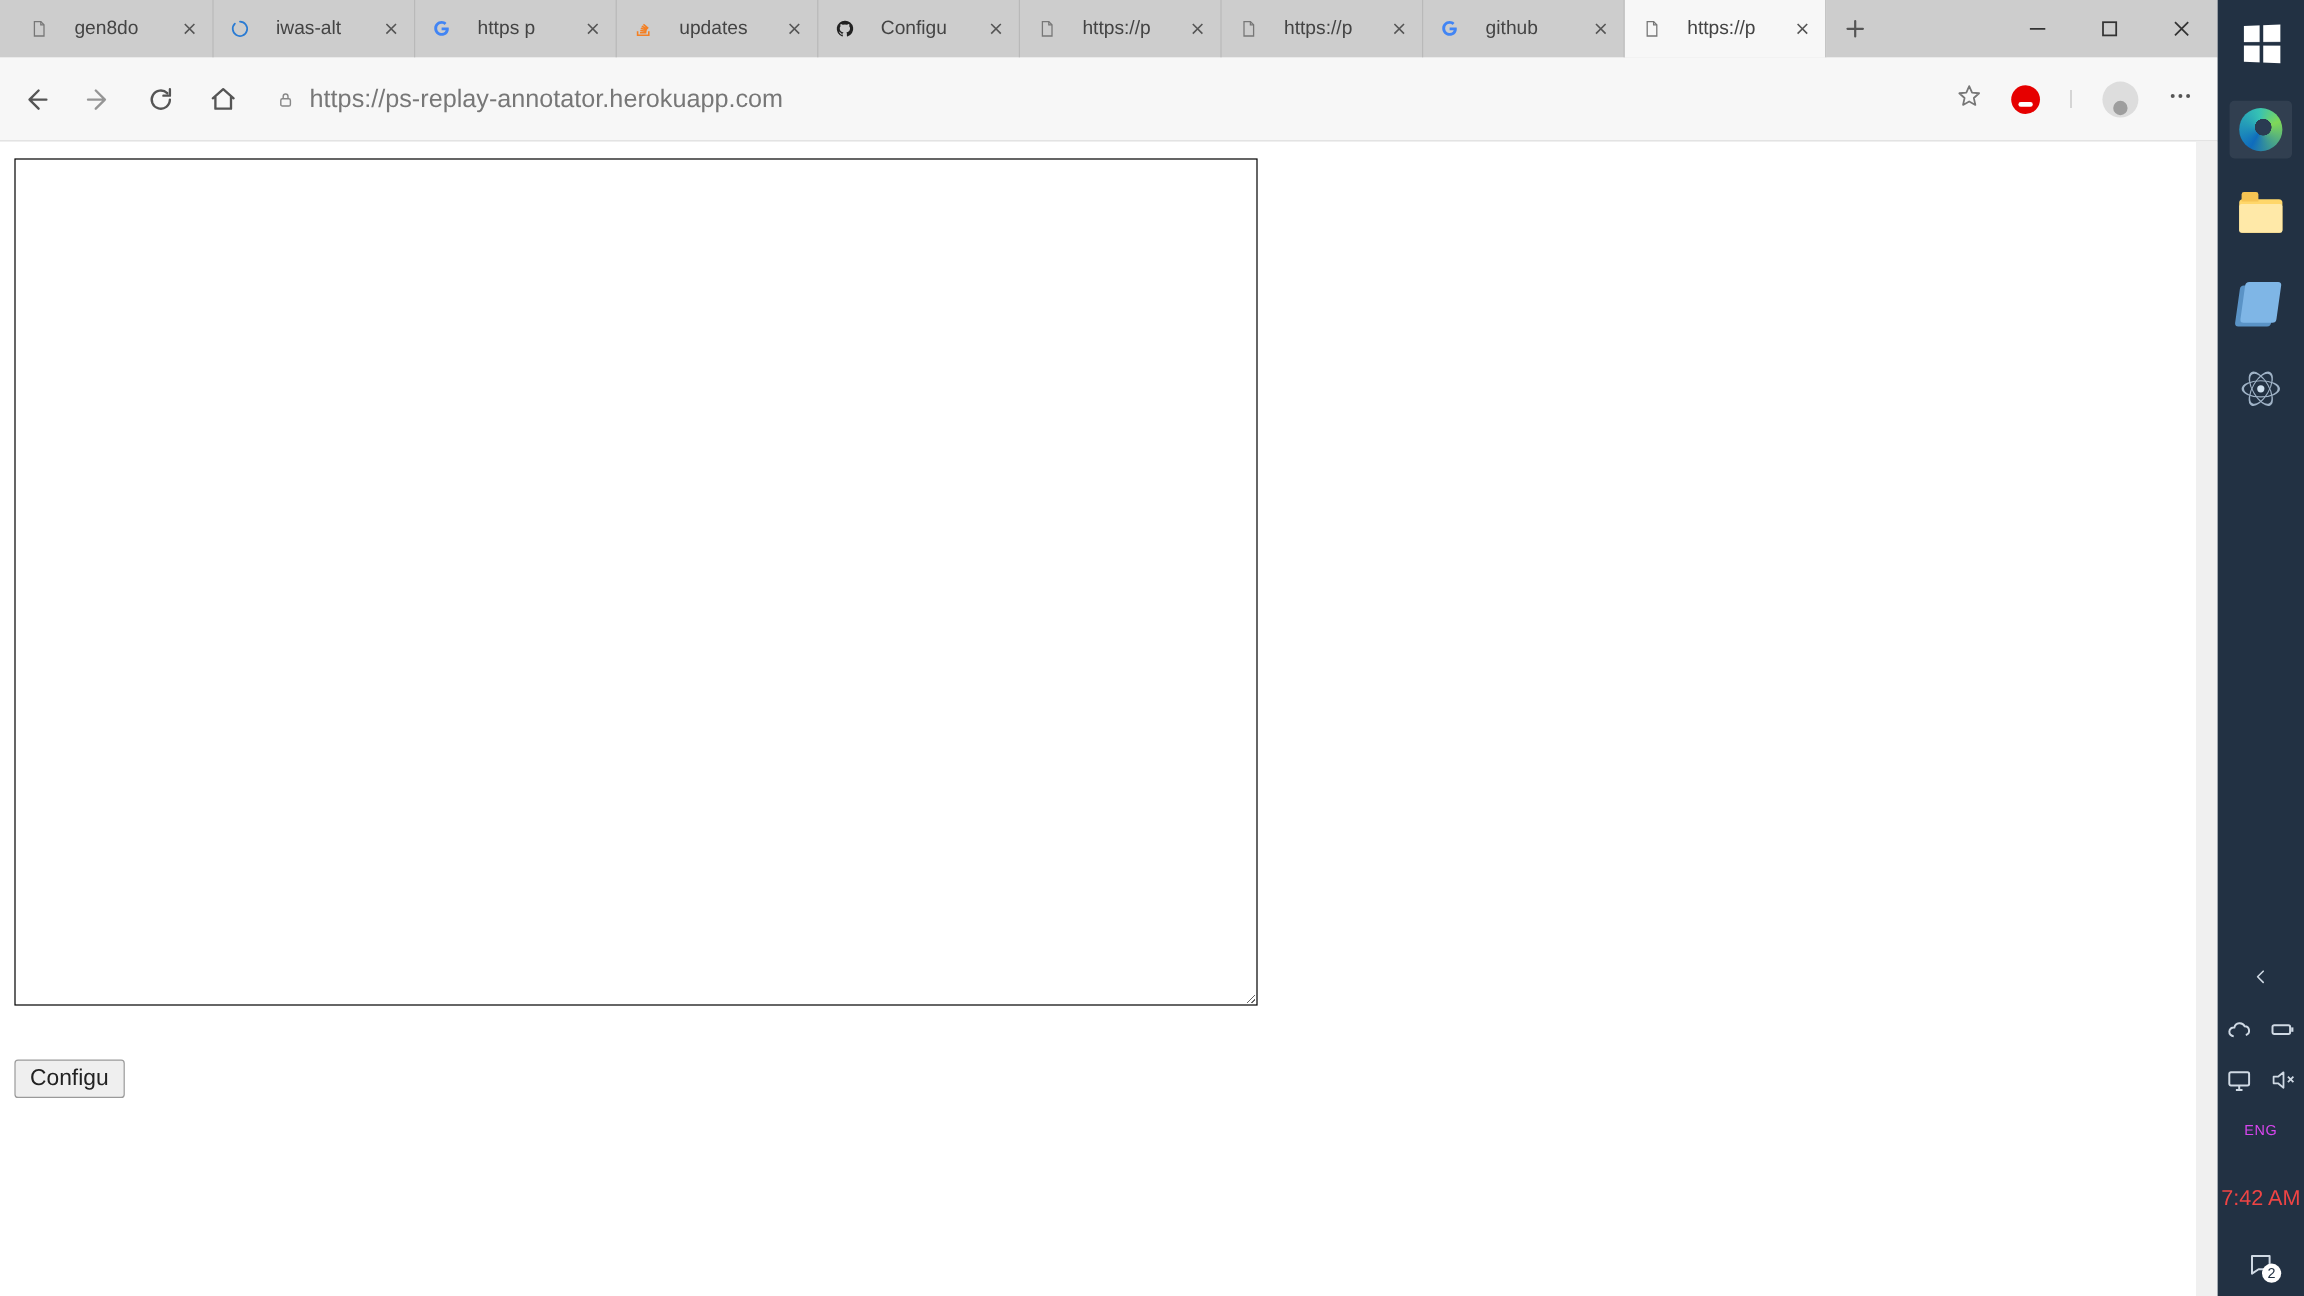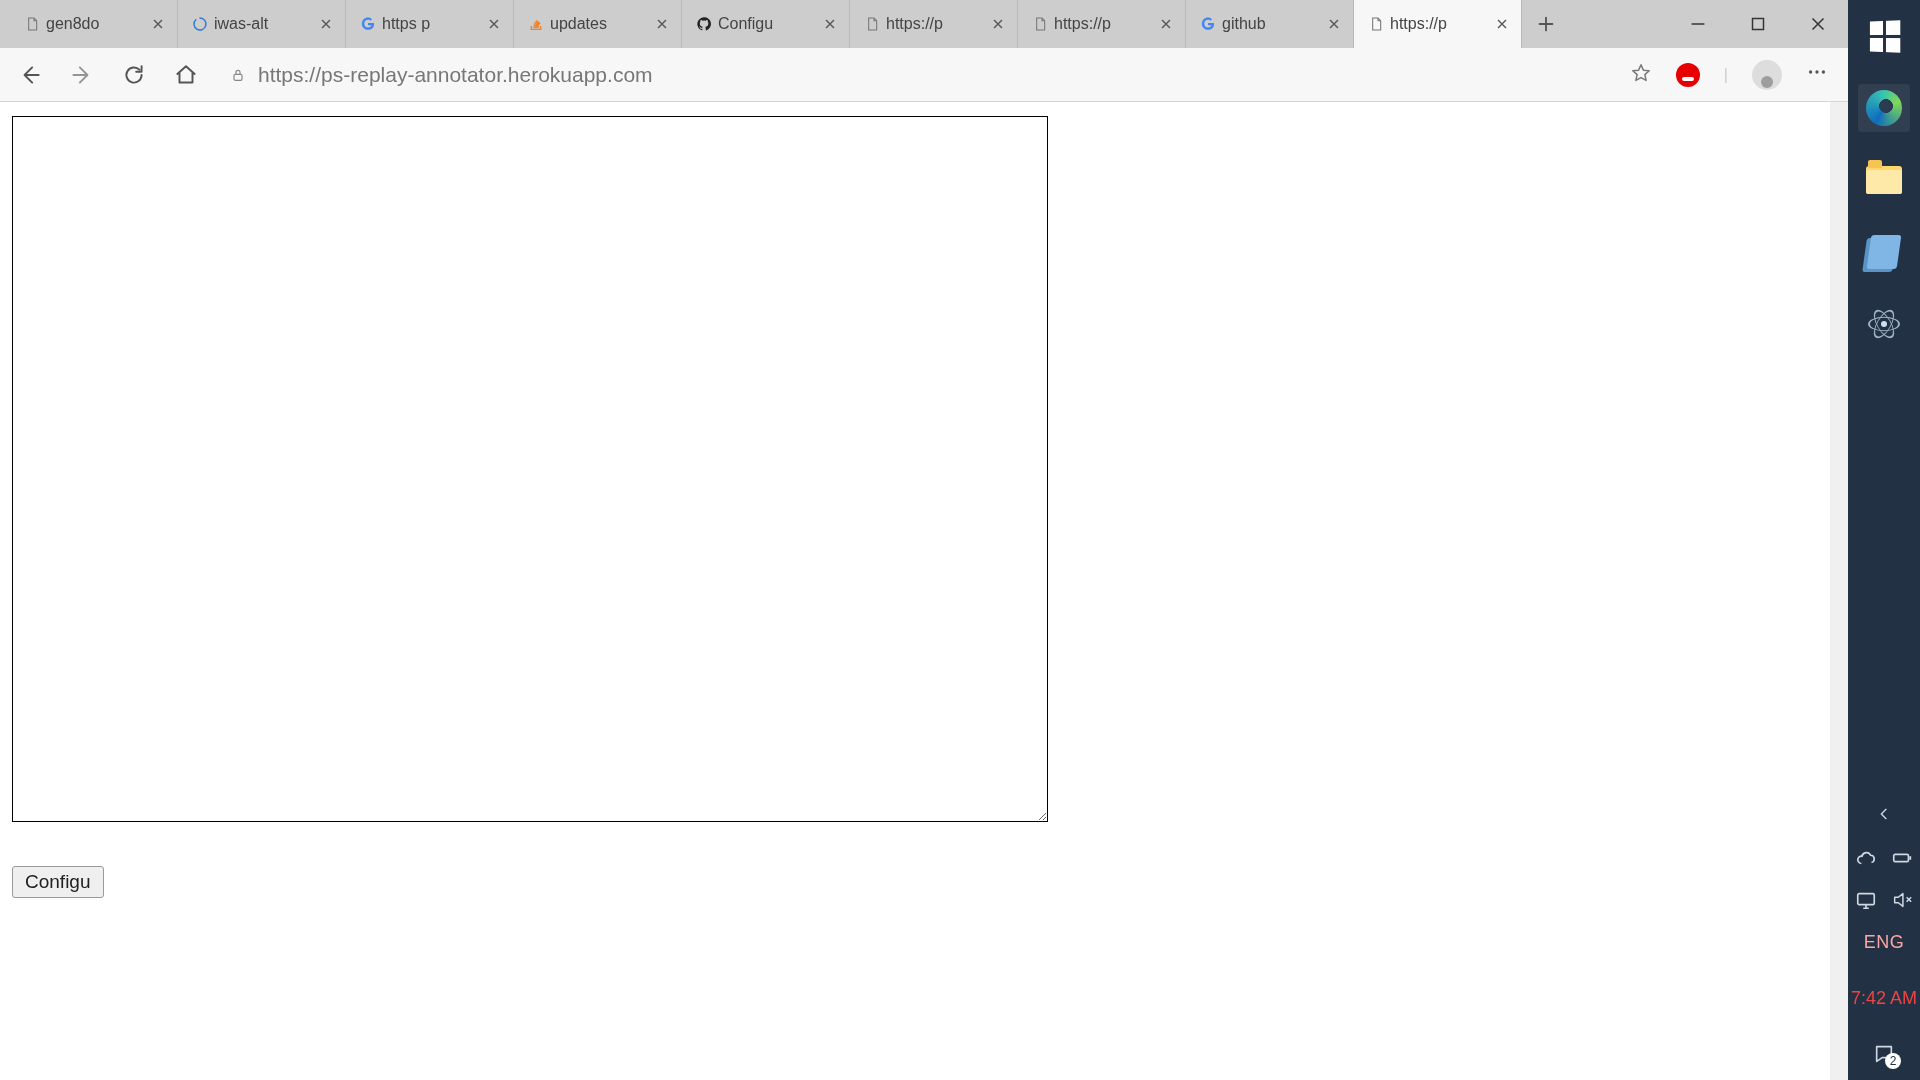--- a/index.html
+++ b/index.html
@@ -10,21 +10,21 @@
   .browser {
     position: absolute; top: 0; left: 0; width: 1848px; height: 1080px;
     display: flex; flex-direction: column;
   }
   .tabstrip {
     height: 48px; background: #cdcdcd; display: flex; align-items: stretch;
     padding-left: 10px;
   }
   .tab {
     height: 48px; min-width: 168px; max-width: 168px;
-    display: flex; align-items: center; gap: 4px;
+    display: flex; align-items: center; gap: 20px;
     padding: 0 10px 0 12px; font-size: 16px; color: #444;
     border-right: 1px solid #b9b9b9;
     cursor: default;
   }
   .tab.active { background: #f7f7f7; }
   .tab .favicon { width: 20px; height: 20px; flex-shrink: 0; display: flex; align-items: center; justify-content: center; }
   .tab .title { flex: 1; white-space: nowrap; overflow: hidden; text-overflow: clip; }
   .tab .close {
     width: 18px; height: 18px; flex-shrink: 0; display: flex; align-items: center; justify-content: center;
     color: #555;
@@ -33,21 +33,21 @@
     width: 48px; display: flex; align-items: center; justify-content: center;
     color: #555; font-size: 28px;
   }
   .tabstrip-spacer { flex: 1; }
   .winctrls { display: flex; align-items: stretch; }
   .winctrl {
     width: 60px; display: flex; align-items: center; justify-content: center; color: #333;
   }
 
   .addrbar {
-    height: 54px; background: #f7f7f7; display: flex; align-items: center;
+    height: 70px; background: #f7f7f7; display: flex; align-items: center;
     padding: 0 12px; gap: 16px; border-bottom: 1px solid #d6d6d6;
   }
   .nav-icon {
     width: 36px; height: 36px; display: flex; align-items: center; justify-content: center;
     color: #555;
   }
   .addr {
     flex: 1; height: 38px; display: flex; align-items: center; gap: 10px; padding: 0 8px;
     font-size: 21px; color: #777;
   }
@@ -147,21 +147,21 @@
   .atom-icon .r1 { transform: rotate(0deg) scaleY(.45); }
   .atom-icon .r2 { transform: rotate(60deg) scaleY(.45); }
   .atom-icon .r3 { transform: rotate(-60deg) scaleY(.45); }
   .atom-icon::after { content:""; position:absolute; left:13px; top:13px; width:6px; height:6px; background:#cfe0ef; border-radius:50%; }
 
   .sb-spacer { flex: 1; }
   .sb-bottom { display:flex; flex-direction:column; align-items:center; gap:10px; padding-bottom:10px; width:100%; }
   .sb-row { display:flex; gap:14px; align-items:center; justify-content:center; width:100%; height:32px; }
   .chev { font-size:18px; color:#cfd9e4; }
   .gly { color:#cfd9e4; display:flex; align-items:center; }
-  .lang { font-size:18px; color:#fca5a5; letter-spacing:.5px; }
+  .lang { font-size:12px; color:#d946ef; letter-spacing:.5px; }
   .clock { font-size:18px; color:#ef4444; }
   .notif { position:relative; }
   .notif-badge {
     position:absolute; right:-6px; bottom:-4px; background:#fff; color:#223143;
     border-radius:50%; font-size:12px; width:16px; height:16px; display:flex; align-items:center; justify-content:center;
   }
 
   
   .svg { width: 22px; height: 22px; }
   .svg-sm { width: 16px; height: 16px; }

